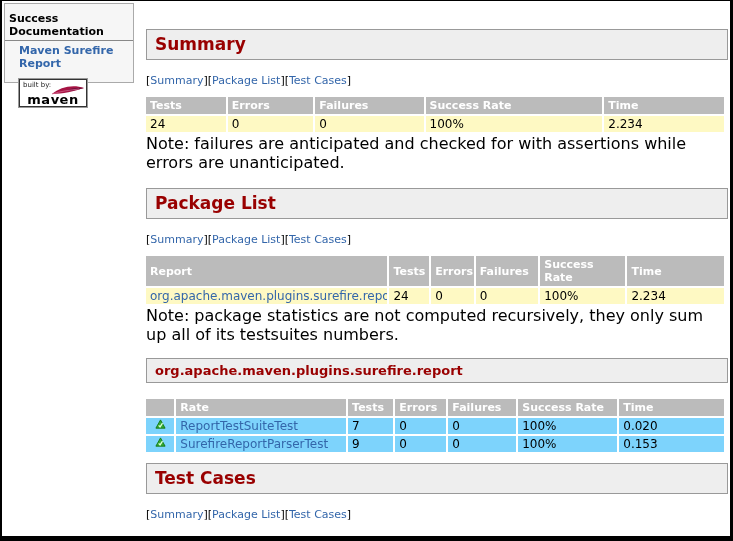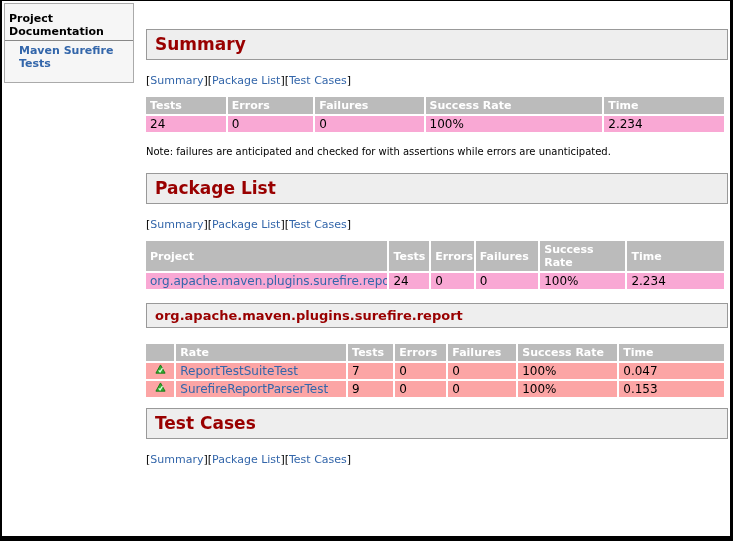--- a/index.html
+++ b/index.html
@@ -44,46 +44,57 @@
     background:#eee;border:1px solid #999;
     font-size:17px;font-weight:bold;color:#900;
   }
   h3.band{
     margin:12px 0 0 0;padding:4px 6px 4px 8px;
     background:#eee;border:1px solid #999;
     font-size:13px;font-weight:bold;color:#900;
   }
   p.navrow{margin:14px 0 8px 0;font-size:11px;color:#000;}
   p.navrow a{color:#36a;text-decoration:none;}
-  p.note{margin:12px 0 14px 0;font-size:10px;color:#000;}
+  p.note{margin:0 0 14px 0;font-size:16px;color:#000;}
   table.report{
     width:100%;border-collapse:separate;border-spacing:2px;
     margin:0 0 0 -2px;table-layout:fixed;
   }
   table.report th{
     background:#bbb;color:#fff;font-size:11px;font-weight:bold;
     text-align:left;padding:2px 4px;height:13px;
   }
   table.report td{
     font-size:12px;color:#000;padding:1px 4px;height:14px;
     overflow:hidden;white-space:nowrap;
   }
   table.report a{color:#36a;text-decoration:none;}
-  tr.a td{background:#f9a8d4;}
-  tr.b td{background:#fca5a5;}
+  tr.a td{background:#fef9c3;}
+  tr.b td{background:#7dd3fc;}
   td.icon-cell,th.icon-cell{text-align:center;padding:1px 2px;}
 </style>
 </head>
 <body>
 
 <div class="page">
 
   <div class="sidebar">
-    <h5>Project Documentation</h5>
-    <a class="navlink" href="#">Maven Surefire Tests</a>
+    <h5>Success Documentation</h5>
+    <a class="navlink" href="#">Maven Surefire Report</a>
+    <div class="logo-box">
+      <span class="logo-builtby">built by:</span>
+      <span class="logo-feather">
+        <svg width="34" height="12" viewBox="0 0 34 12">
+          <path d="M1 10 C9 3, 22 0, 33 4 C24 7, 11 10, 1 10 Z" fill="#a61444"></path>
+          <path d="M14 7 C20 4, 27 3, 33 4 C27 6, 20 7, 14 7 Z" fill="#6e0e3a"></path>
+          <path d="M1 10 C10 7, 20 6, 28 5" stroke="#d4608a" stroke-width="0.8" fill="none"></path>
+        </svg>
+      </span>
+      <span class="logo-brand">maven</span>
+    </div>
   </div>
 
   <div class="content">
 
     <h2 class="band">Summary</h2>
 
     <p class="navrow">
       <span>[</span><a href="#">Summary</a><span>]</span><span>[</span><a href="#">Package List</a><span>]</span><span>[</span><a href="#">Test Cases</a><span>]</span>
     </p>
 
@@ -125,38 +136,39 @@
       <colgroup>
           <col style="width:42.5%">
           <col style="width:7%">
           <col style="width:7.5%">
           <col style="width:11%">
           <col style="width:15%">
           <col style="width:17%">
         </colgroup>
       <tbody>
           <tr>
-        <th>Project</th>
+        <th>Report</th>
         <th>Tests</th>
         <th>Errors</th>
         <th>Failures</th>
         <th>Success Rate</th>
         <th>Time</th>
       </tr>
       <tr class="a">
         <td><a href="#">org.apache.maven.plugins.surefire.report</a></td>
         <td>24</td>
         <td>0</td>
         <td>0</td>
         <td>100%</td>
         <td>2.234</td>
       </tr>
     </tbody>
       </table>
 
+    <p class="note">Note: package statistics are not computed recursively, they only sum up all of its testsuites numbers.</p>
 
     <h3 class="band">org.apache.maven.plugins.surefire.report</h3>
 
     <table class="report" style="margin-top:14px">
       <colgroup>
           <col style="width:5%">
           <col style="width:30%">
           <col style="width:8%">
           <col style="width:9%">
           <col style="width:12%">
@@ -176,21 +188,21 @@
       <tr class="b">
         <td class="icon-cell"><svg width="11" height="11" viewBox="0 0 12 12">
                 <polygon points="6,1 11,10 1,10" fill="#3a3" stroke="#171"></polygon>
                 <path d="M4 7 L5.5 8.6 L8.2 4.6" stroke="#dfd" fill="none" stroke-width="1.4"></path>
               </svg></td>
         <td><a href="#">ReportTestSuiteTest</a></td>
         <td>7</td>
         <td>0</td>
         <td>0</td>
         <td>100%</td>
-        <td>0.047</td>
+        <td>0.020</td>
       </tr>
       <tr class="b">
         <td class="icon-cell"><svg width="11" height="11" viewBox="0 0 12 12">
                 <polygon points="6,1 11,10 1,10" fill="#3a3" stroke="#171"></polygon>
                 <path d="M4 7 L5.5 8.6 L8.2 4.6" stroke="#dfd" fill="none" stroke-width="1.4"></path>
               </svg></td>
         <td><a href="#">SurefireReportParserTest</a></td>
         <td>9</td>
         <td>0</td>
         <td>0</td>

